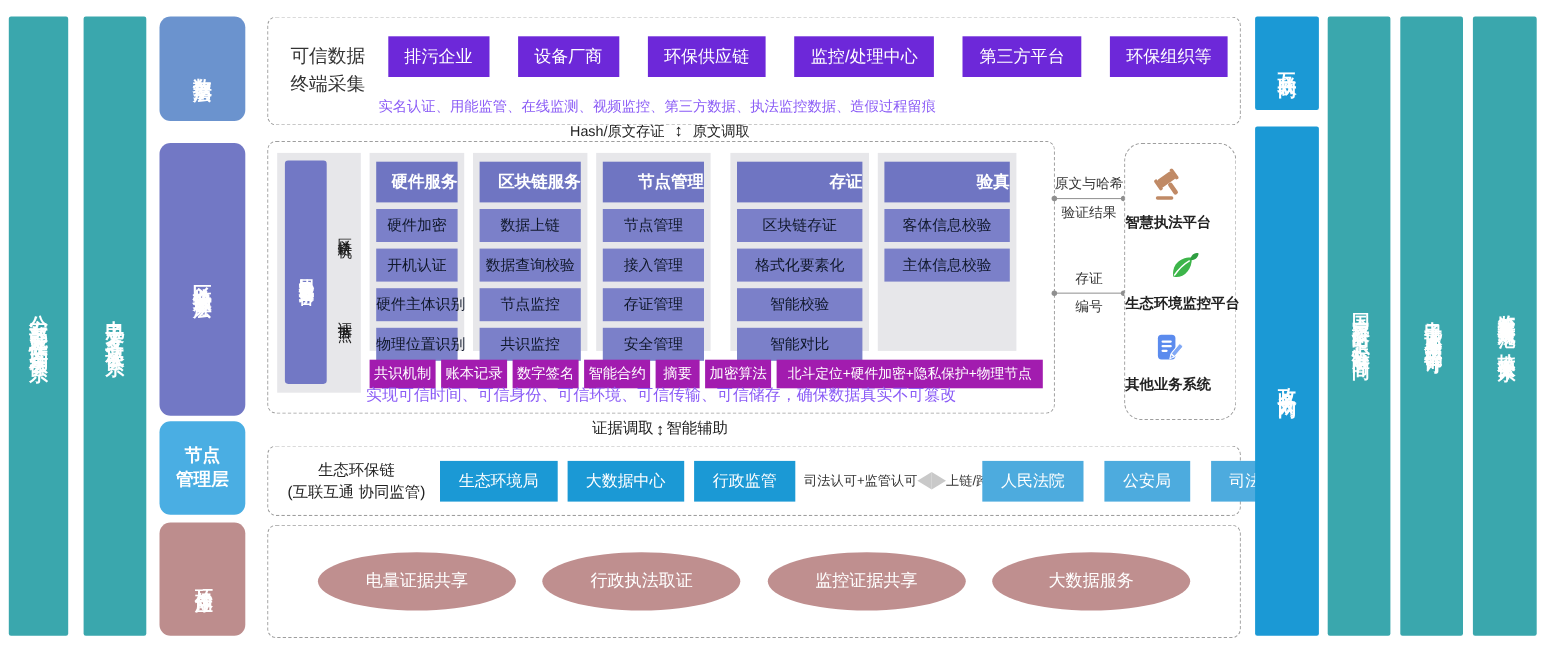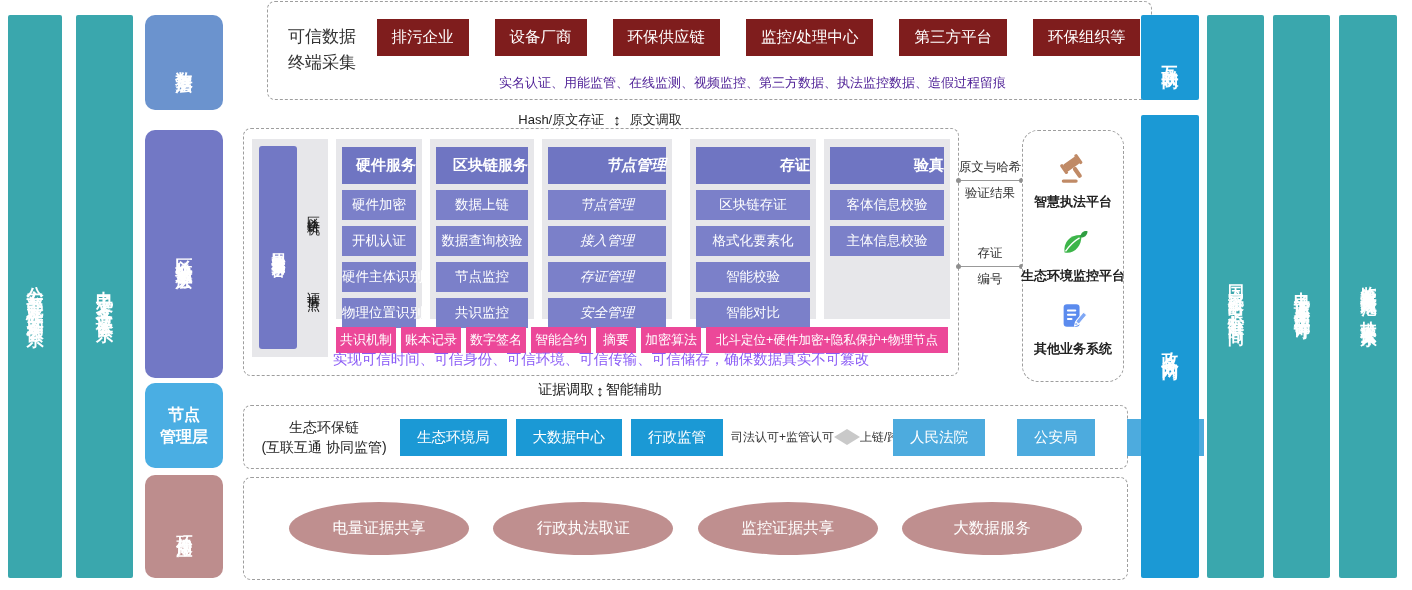--- a/index.html
+++ b/index.html
@@ -25,69 +25,69 @@
   
   .layer{position:absolute;left:145px;width:78px;border-radius:10px;color:#fff;font-weight:bold;
          display:flex;align-items:center;justify-content:center;}
   .layer-data{top:15px;height:95px;background:#6b93ce;font-size:17px;letter-spacing:3px;}
   .layer-chain{top:130px;height:248px;background:#7278c5;font-size:17px;letter-spacing:3px;}
   .layer-node{top:383px;height:85px;background:#4aaee3;font-size:16px;white-space:pre-line;text-align:center;line-height:1.35;}
   .layer-app{top:475px;height:103px;background:#bd8d8d;font-size:16px;letter-spacing:2px;}
 
   
   .frame{position:absolute;border:1.4px dashed #9e9e9e;border-radius:8px;background:#fff;}
-  .f-top{left:243px;top:1px;width:883px;height:97px;margin-left:24px;}
+  .f-top{left:243px;top:15px;width:883px;height:97px;}
   .f-mid{left:243px;top:128px;width:714px;height:246px;}
   .f-platforms{left:1022px;top:130px;width:100px;height:250px;border-radius:16px;}
   .f-chain{left:243px;top:405px;width:883px;height:62px;}
   .f-app{left:243px;top:477px;width:883px;height:101px;}
 
   
   .top-title{position:absolute;left:20px;top:22px;font-size:17px;color:#333;white-space:pre-line;line-height:1.55;}
   .top-row{position:absolute;left:112px;right:14px;top:17px;display:flex;gap:26px;justify-content:center;}
-  .bluebox{background:#7f1d1d;color:#fff;font-size:15.5px;height:37px;display:flex;align-items:center;
+  .bluebox{background:#6d28d9;color:#fff;font-size:15.5px;height:37px;display:flex;align-items:center;
            justify-content:center;padding:0 15px;white-space:nowrap;}
-  .top-caption{position:absolute;left:100px;right:14px;bottom:7px;text-align:center;font-size:13px;color:#4c1d95;}
+  .top-caption{position:absolute;left:100px;right:14px;bottom:7px;text-align:left;font-size:13px;color:#8b5cf6;}
 
   
   .flow{position:absolute;color:#222;font-size:13px;display:flex;align-items:center;justify-content:center;gap:9px;}
   .flow-top{left:243px;top:111px;width:714px;height:17px;}
   .flow-bottom{left:243px;top:380px;width:714px;height:20px;font-size:14px;gap:2px;}
   .flow .arr{font-size:15px;font-weight:bold;color:#111;}
 
   
   .side-panel{position:absolute;left:8px;top:10px;width:76px;height:218px;background:#e7e7ea;}
   .platform-bar{position:absolute;left:7px;top:7px;width:38px;height:203px;background:#7278c5;border-radius:3px;
                 color:#fff;font-size:13.5px;font-weight:bold;letter-spacing:1px;}
   .side-labels{position:absolute;left:47px;top:0;width:28px;height:100%;display:flex;flex-direction:column;
                align-items:center;justify-content:space-evenly;}
   .side-labels .v{font-size:13px;color:#1a1a1a;letter-spacing:2px;}
 
   .modules{position:absolute;left:92px;top:10px;height:180px;display:flex;gap:8px;}
   .mod-col{background:#e7e7ea;padding:8px 6px;display:flex;flex-direction:column;gap:6px;box-sizing:border-box;height:180px;}
-  .w1{width:86px;}.w2{width:104px;}.w3{width:130px;font-style:italic;}.w4{width:126px;margin-left:10px;}.w5{width:126px;}
+  .w1{width:86px;}.w2{width:104px;}.w3{width:104px;}.w4{width:126px;margin-left:10px;}.w5{width:126px;}
   .mod-h{background:#6f75c2;color:#fff;font-weight:bold;font-size:15px;text-align:right;padding:9px 0;}
-  .mod-i{background:#7b80c9;color:#ffffff;font-size:13.5px;text-align:center;padding:6px 0;white-space:nowrap;}
+  .mod-i{background:#7b80c9;color:#0f172a;font-size:13.5px;text-align:center;padding:6px 0;white-space:nowrap;}
 
   .tech-strip{position:absolute;left:92px;right:10px;top:198px;height:26px;display:flex;gap:5px;}
-  .chip{background:#ec4899;color:#fff;font-size:13px;display:flex;align-items:center;justify-content:center;
+  .chip{background:#a21caf;color:#fff;font-size:13px;display:flex;align-items:center;justify-content:center;
         flex:1;white-space:nowrap;padding:0 4px;}
   .chip.wide{flex:0 0 auto;font-size:12.5px;padding:0 10px;}
   .mid-caption{position:absolute;left:0;right:0;bottom:6px;text-align:center;font-size:14.5px;color:#8b5cf6;}
 
   
   .connector{position:absolute;left:955px;width:70px;text-align:center;font-size:12.5px;color:#333;line-height:1.2;}
   .c1{top:160px;}.c2{top:246px;}
   .conn-line{position:relative;height:1px;background:#999;margin:5px 2px;}
   .conn-line::before,.conn-line::after{content:"";position:absolute;top:-2px;width:5px;height:5px;border-radius:50%;background:#8f8f8f;}
   .conn-line::before{left:-1px;}
   .conn-line::after{right:-1px;}
 
   
-  .plat-list{position:absolute;inset:0;display:flex;flex-direction:column;justify-content:space-evenly;align-items:center;padding:6px 0;}
+  .plat-list{position:absolute;inset:0;display:flex;flex-direction:column;justify-content:space-evenly;align-items:flex-start;padding:6px 0;}
   .plat-item{display:flex;flex-direction:column;align-items:center;gap:5px;}
   .plat-item .lbl{font-size:13px;font-weight:bold;color:#222;white-space:nowrap;}
 
   
   .chain-inner{position:absolute;inset:0;display:flex;align-items:center;padding:0 14px;box-sizing:border-box;}
   .chain-title{width:132px;text-align:center;color:#222;font-size:14px;white-space:pre-line;line-height:1.45;flex:0 0 auto;}
   .chain-nodes{display:flex;gap:9px;margin-left:10px;}
   .chain-node{background:#1b99d5;color:#fff;font-size:14.5px;height:37px;display:flex;align-items:center;
               justify-content:center;padding:0 17px;white-space:nowrap;}
   .chain-node.lite{background:#4dabde;}
@@ -267,21 +267,21 @@
       </div>
       <div class="arrow-assembly">
         <div class="t">司法认可+监管认可</div>
         <div class="dbl-arrow">
           <span class="head-l"></span>
             <span class="shaft"></span>
             <span class="head-r"></span>
         </div>
         <div class="t">上链/跨链</div>
       </div>
-      <div class="chain-nodes" style="margin-left:4px;gap:32px;">
+      <div class="chain-nodes" style="margin-left:4px;gap:19px;">
         <div class="chain-node lite">人民法院</div>
         <div class="chain-node lite">公安局</div>
         <div class="chain-node lite">司法链</div>
       </div>
     </div>
   </div>
 
   <div class="frame f-app">
     <div class="app-inner">
       <div class="ellipse">电量证据共享</div>

